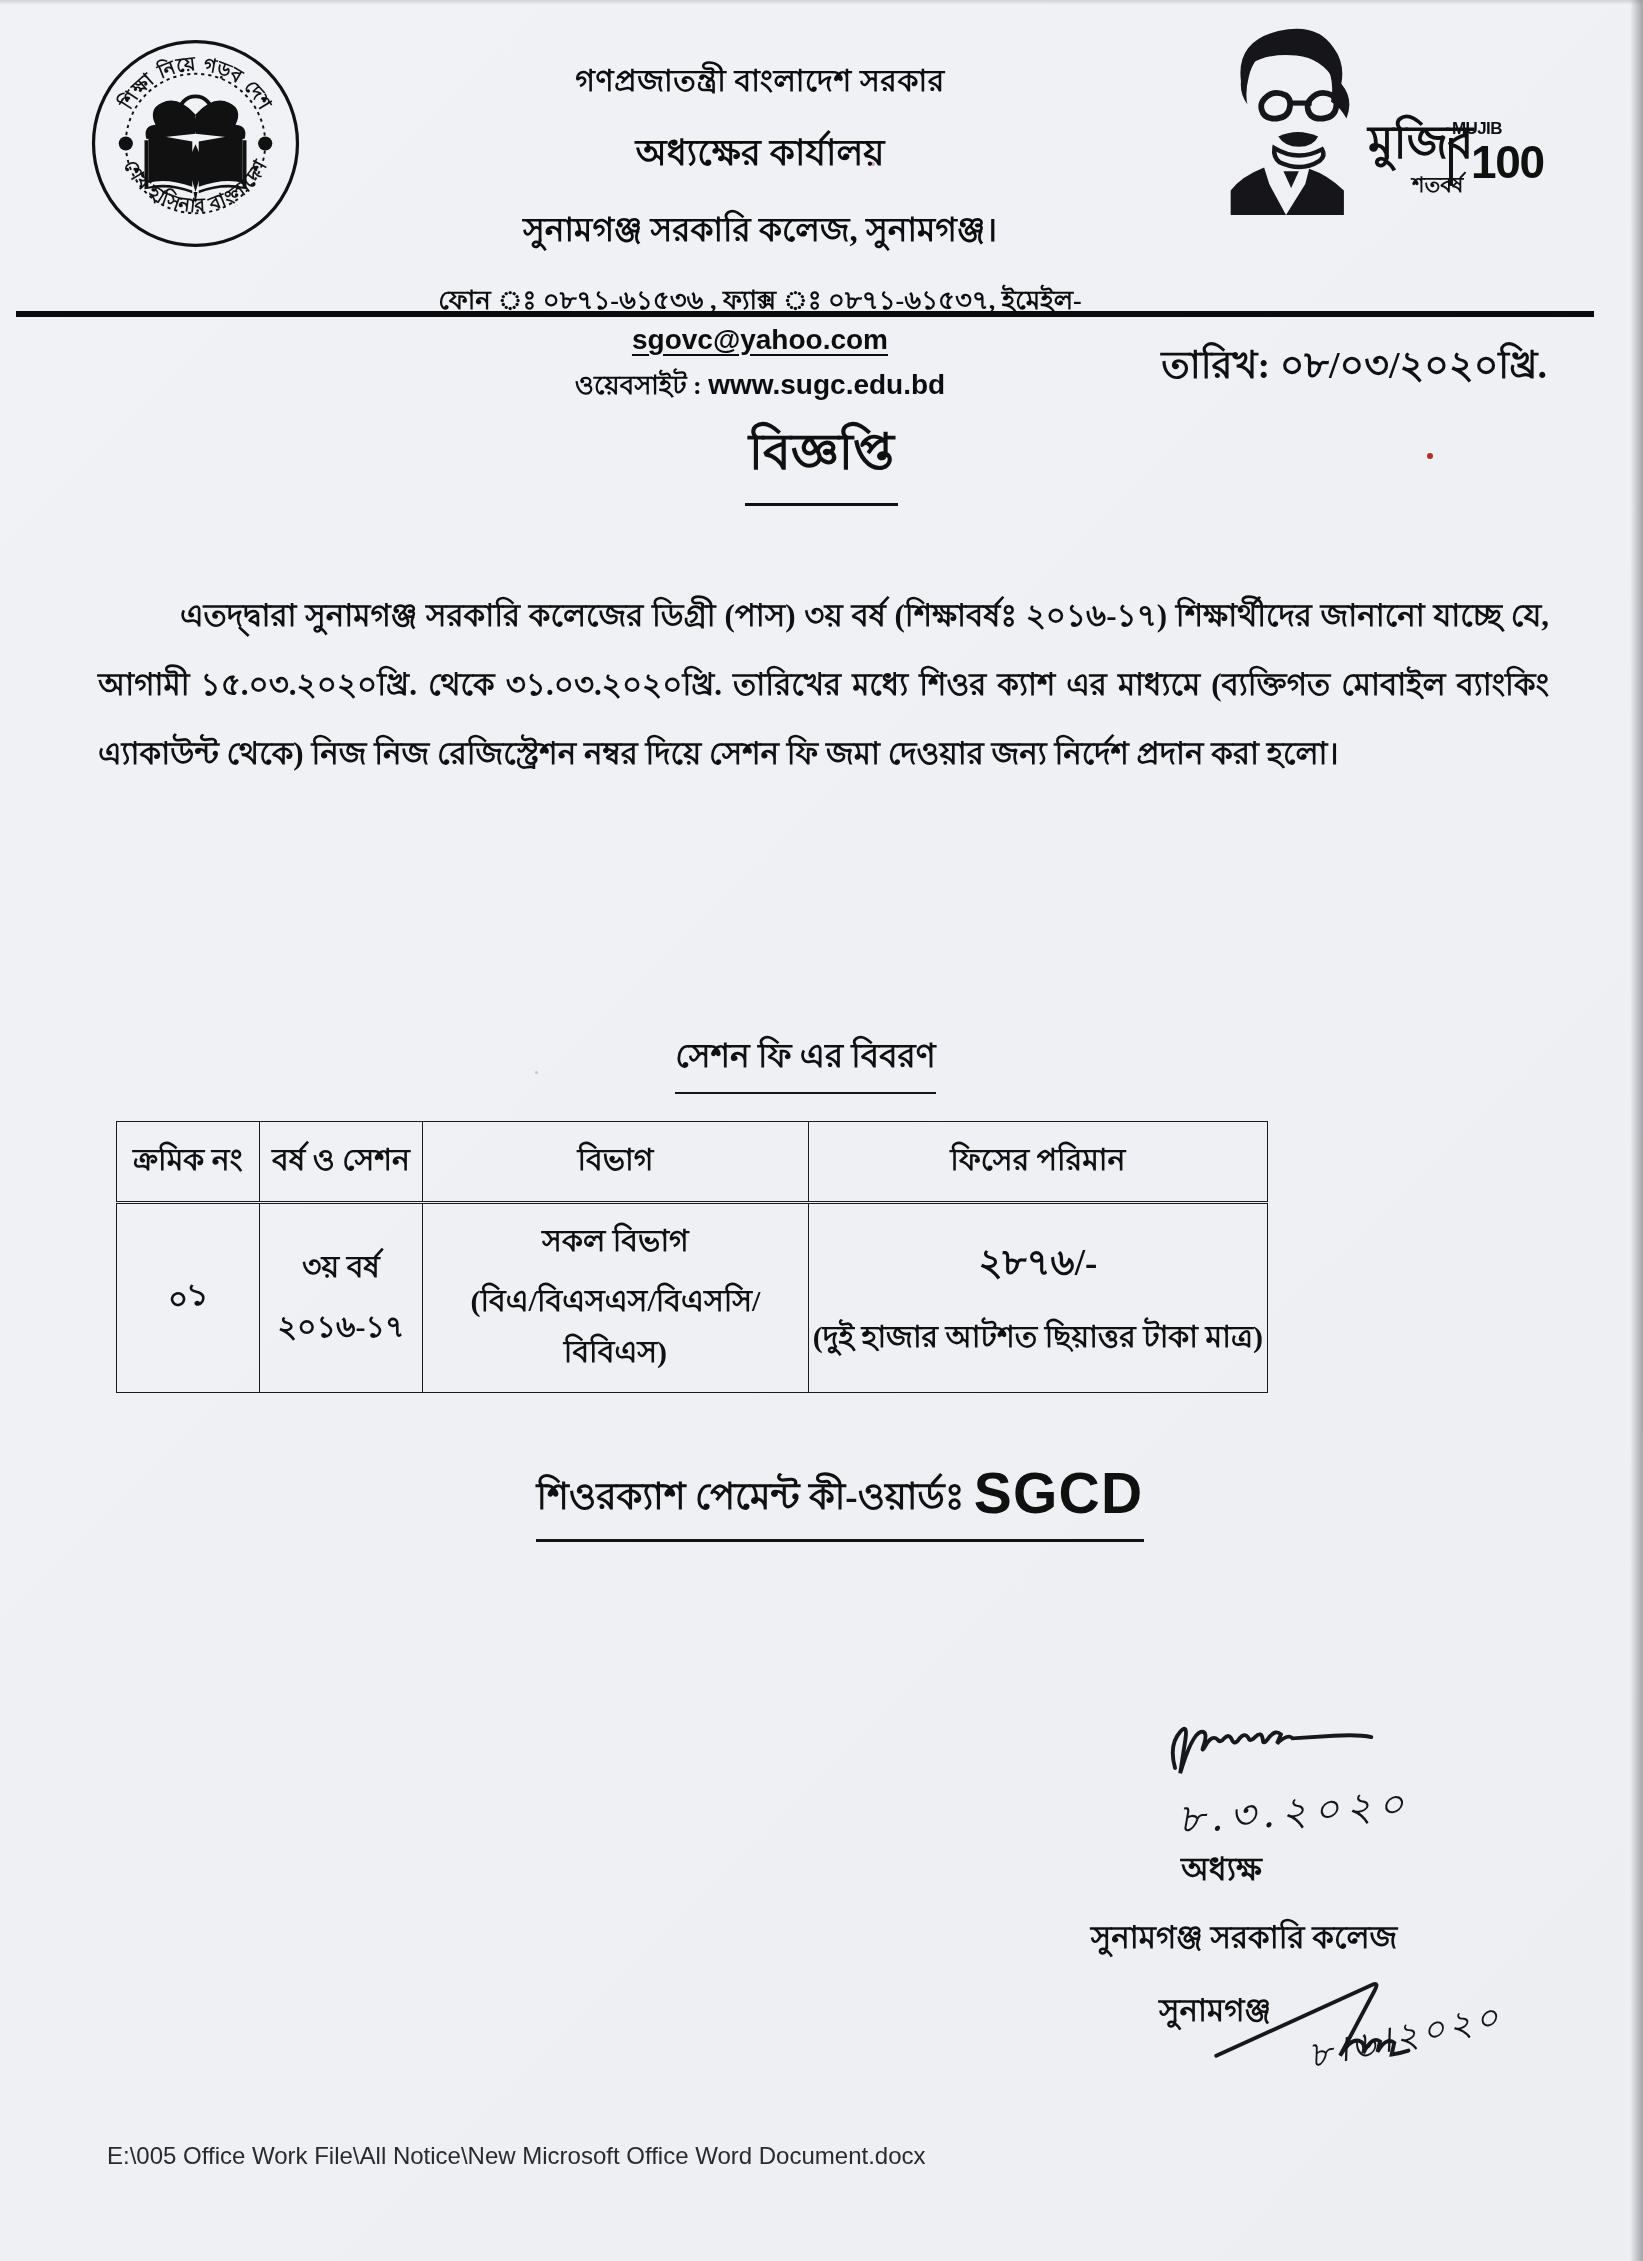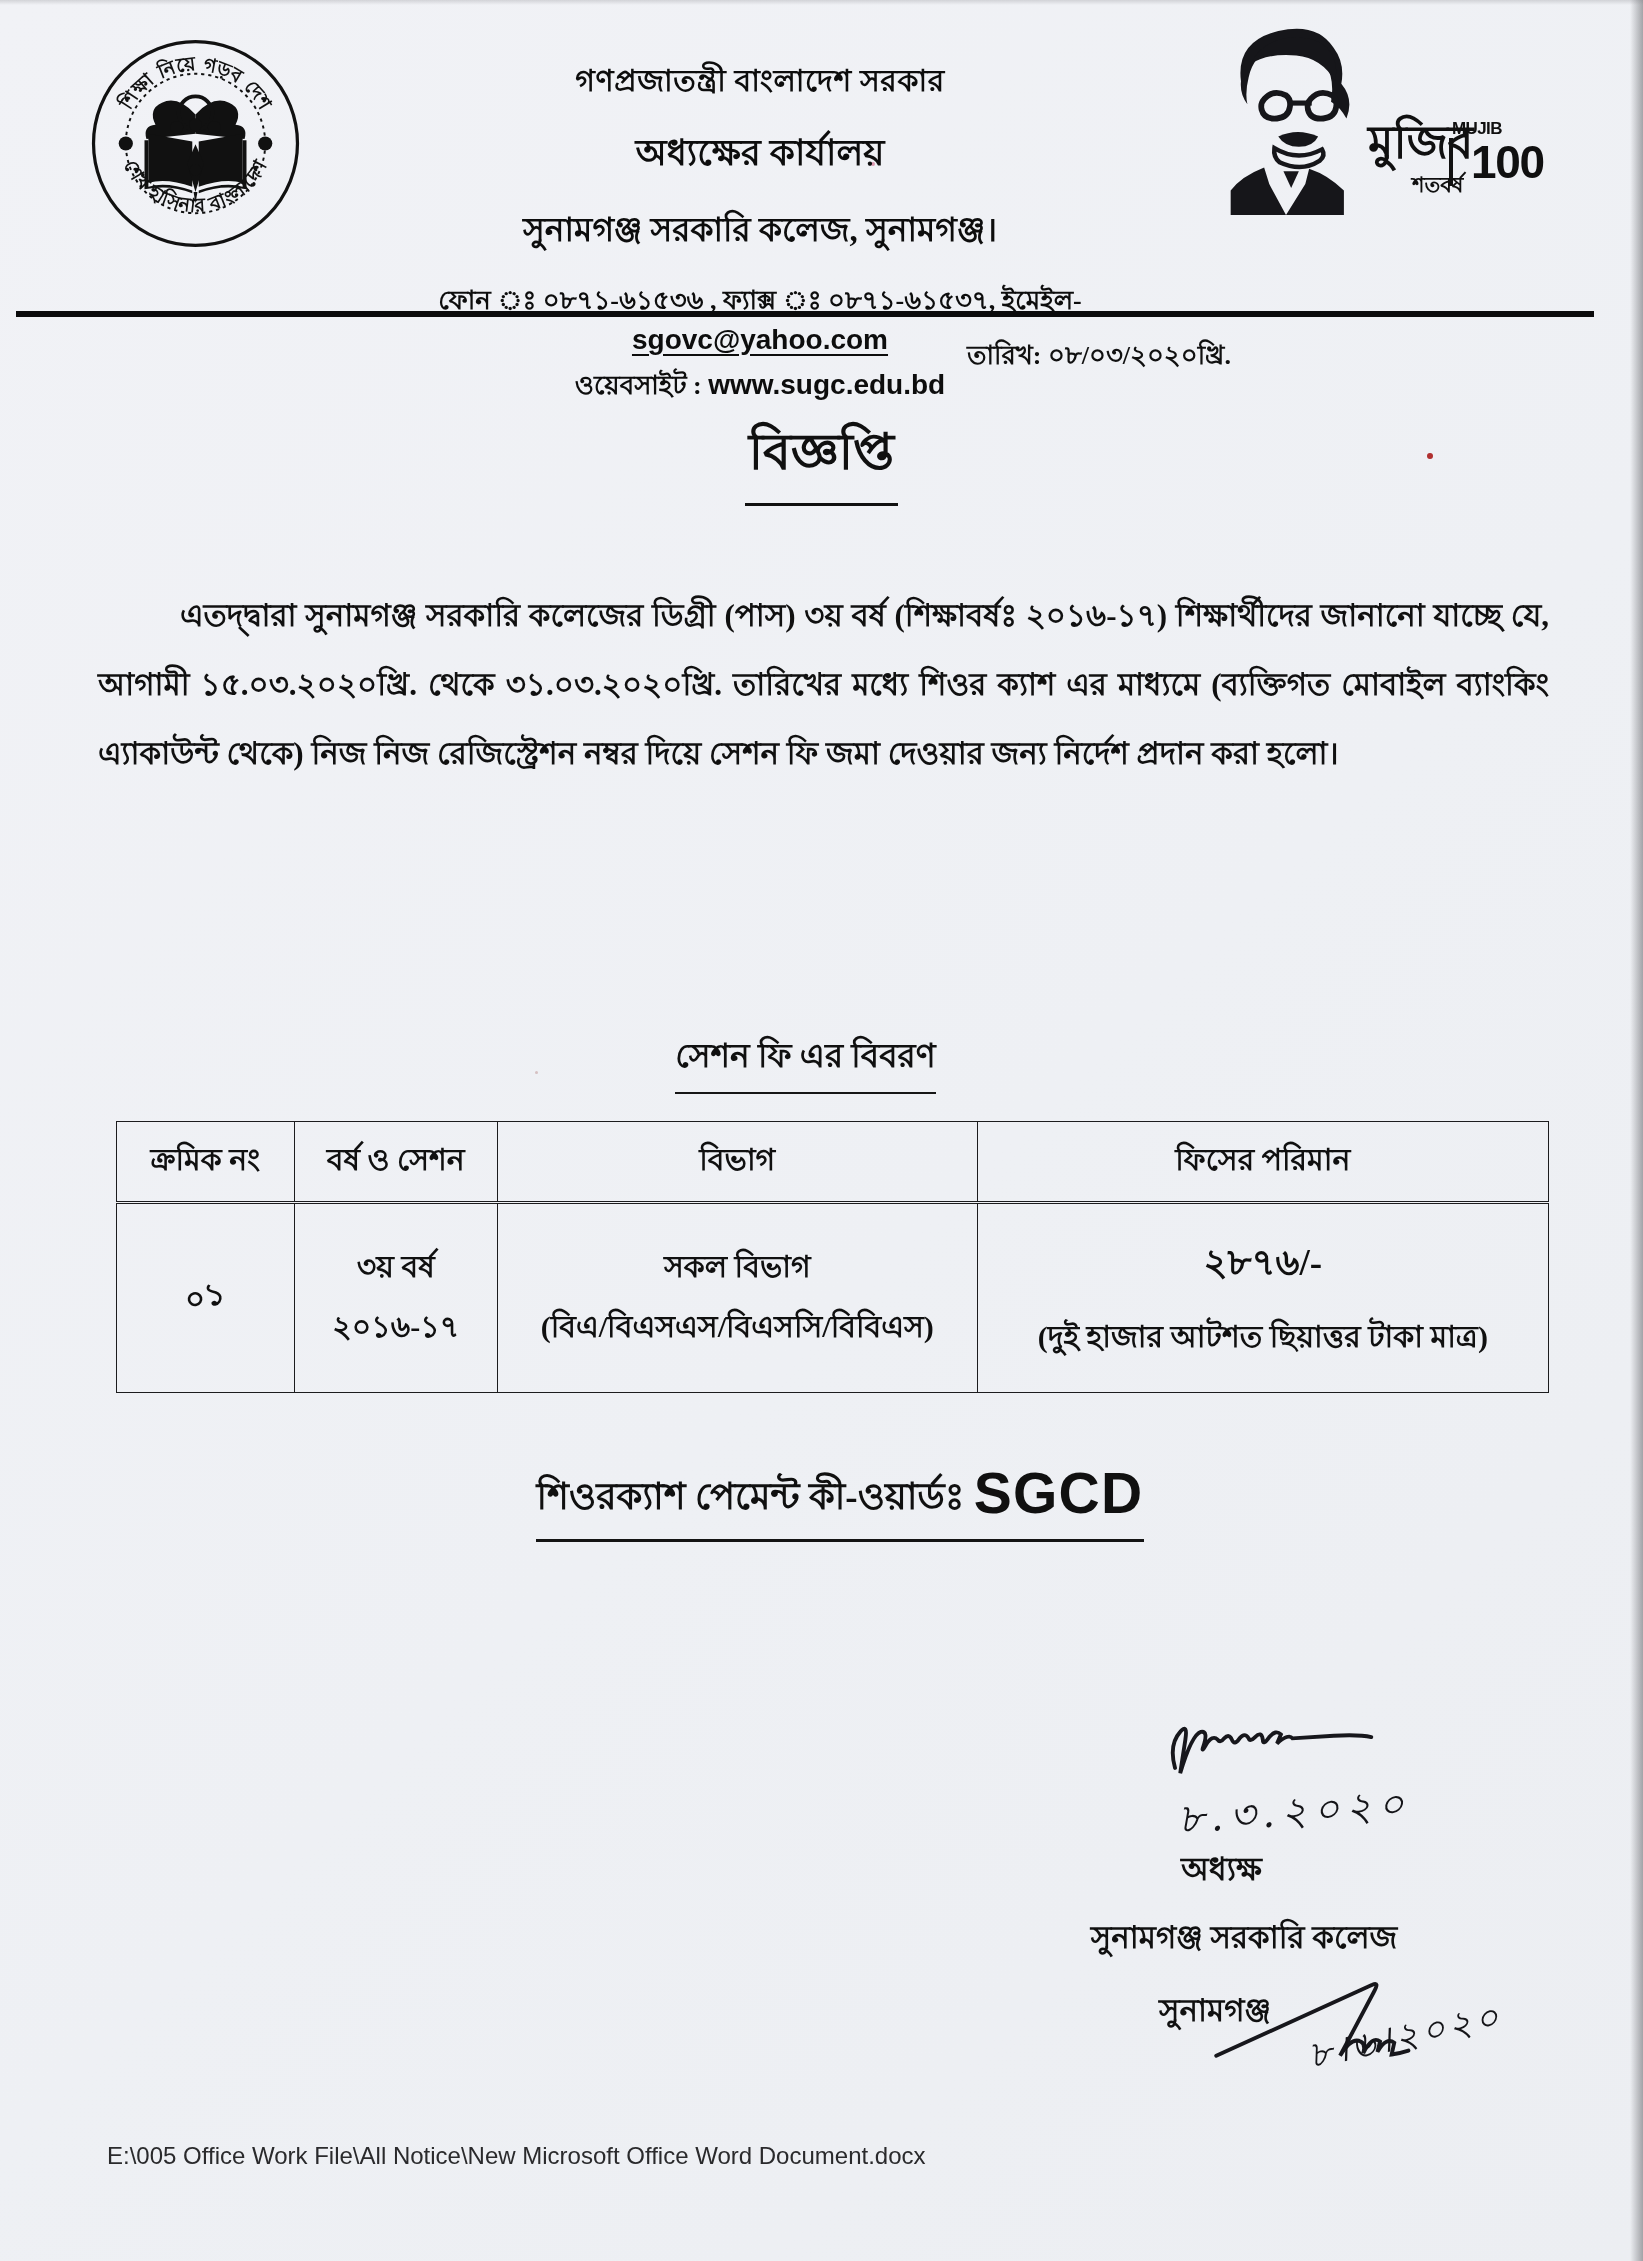--- a/index.html
+++ b/index.html
@@ -29,31 +29,31 @@
   .site{font-family:"Liberation Sans","DejaVu Sans",sans-serif;font-size:28px;}
   .mujib{position:absolute;left:1202px;top:22px;width:303px;height:200px;}
   .mujib svg{position:absolute;left:0;top:0;}
   .mj-bangla{position:absolute;left:166px;top:98px;font-size:46px;font-weight:bold;line-height:1;}
   .mj-shot{position:absolute;left:182px;top:147px;font-size:21px;font-weight:bold;margin-left:28px;}
   .mj-latin{position:absolute;left:250px;top:97px;font-size:17px;font-weight:bold;font-family:"Liberation Sans",sans-serif;letter-spacing:-0.6px;}
   .mj-100{position:absolute;left:247px;top:116px;font-size:46px;font-weight:bold;font-family:"Liberation Sans",sans-serif;letter-spacing:-1.3px;border-left:4.5px solid #111;padding-left:18px;line-height:1.05;}
   .rule{position:absolute;left:15.5px;top:311px;width:1578px;height:5.8px;background:#0b0b0c;}
 
   
-  .dateline{position:absolute;left:967px;top:335px;width:580px;font-size:26px;font-weight:bold;}
+  .dateline{position:absolute;left:967px;top:335px;width:580px;text-align:right;font-size:38px;font-weight:bold;}
   .title-wrap{position:absolute;left:0;top:414px;width:1643px;text-align:center;}
   .title{display:inline-block;font-size:50px;font-weight:bold;border-bottom:3.9px solid #111;padding:0 3.9px 6.4px 3.9px;}
   .bodytext{position:absolute;left:98px;top:581px;width:1451px;font-size:31px;line-height:69px;font-weight:600;text-align:justify;text-indent:82px;}
   .emph-wrap{position:absolute;left:209px;top:845px;}
   .emph{display:inline-block;font-size:31px;font-weight:bold;border-bottom:3.2px solid #161616;padding-bottom:6.4px;}
 
   
   .tbl-title-wrap{position:absolute;left:0;top:1030px;width:1611px;text-align:center;}
   .tbl-title{display:inline-block;font-size:33px;font-weight:bold;border-bottom:2.6px solid #161616;padding-bottom:6.4px;}
-  table.fee{position:absolute;left:116px;top:1121px;width:1433px;border-collapse:collapse;table-layout:fixed;}
+  table.fee{position:absolute;left:116px;top:1121px;width:1152px;border-collapse:collapse;table-layout:fixed;}
   table.fee th,table.fee td{border:1.9px solid #1c1c1e;text-align:center;vertical-align:middle;padding:0;}
   table.fee th{height:79px;font-size:30px;font-weight:bold;border-bottom:3.9px double #1c1c1e;}
   table.fee td{height:188px;font-size:30px;font-weight:600;}
   .c1{width:12.4%;}.c2{width:14.2%;}.c3{width:33.5%;}.c4{width:39.9%;}
   .cell-line{display:block;margin:9px 0;}
   .fee-big{display:block;font-size:37px;font-weight:bold;margin-bottom:17px;}
   .serial{display:inline-block;transform:rotate(-14deg);font-size:31px;}
 
   
   .kw-wrap{position:absolute;left:0;top:1460px;width:1643px;text-align:center;}

